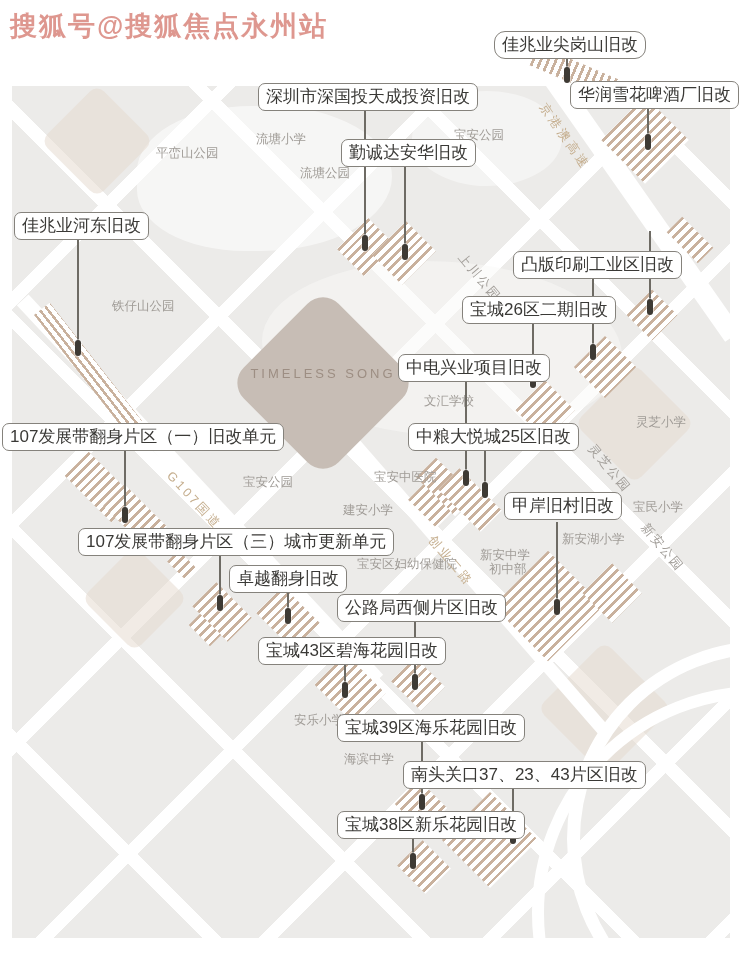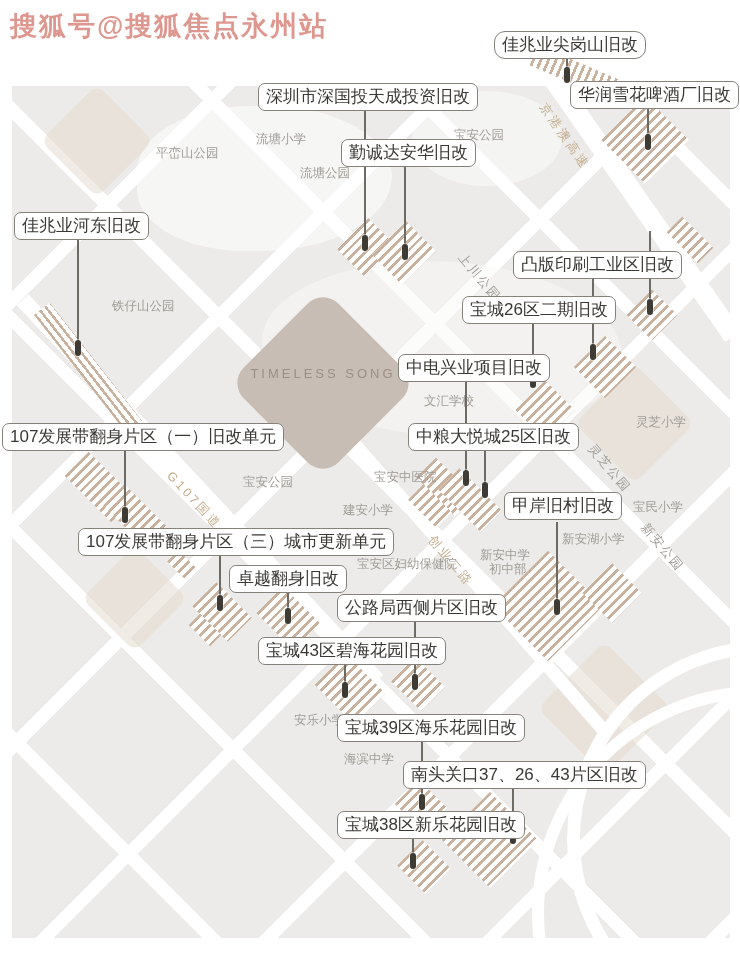--- a/index.html
+++ b/index.html
@@ -176,23 +176,23 @@
 
   <div class="callout" style="left:14px;top:212px;">佳兆业河东旧改</div>
   <div class="callout" style="left:258px;top:83px;">深圳市深国投天成投资旧改</div>
   <div class="callout" style="left:341px;top:139px;">勤诚达安华旧改</div>
   <div class="callout" style="left:494px;top:31px;border-radius:11px;">佳兆业尖岗山旧改</div>
   <div class="callout" style="left:570px;top:81px;">华润雪花啤酒厂旧改</div>
   <div class="callout" style="left:513px;top:251px;">凸版印刷工业区旧改</div>
   <div class="callout" style="left:462px;top:296px;">宝城26区二期旧改</div>
   <div class="callout" style="left:398px;top:326px;margin-top:28px;">中电兴业项目旧改</div>
   <div class="callout" style="left:408px;top:423px;">中粮大悦城25区旧改</div>
-  <div class="callout" style="left:504px;top:492px;border-radius:6px;">甲岸旧村旧改</div>
+  <div class="callout" style="left:504px;top:492px;">甲岸旧村旧改</div>
   <div class="callout" style="left:2px;top:423px;">107发展带翻身片区（一）旧改单元</div>
   <div class="callout" style="left:78px;top:528px;">107发展带翻身片区（三）城市更新单元</div>
   <div class="callout" style="left:229px;top:565px;">卓越翻身旧改</div>
   <div class="callout" style="left:337px;top:594px;">公路局西侧片区旧改</div>
   <div class="callout" style="left:258px;top:637px;">宝城43区碧海花园旧改</div>
   <div class="callout" style="left:337px;top:714px;">宝城39区海乐花园旧改</div>
-  <div class="callout" style="left:403px;top:761px;">南头关口37、26、43片区旧改</div>
+  <div class="callout" style="left:403px;top:761px;">南头关口37、23、43片区旧改</div>
   <div class="callout" style="left:337px;top:811px;">宝城38区新乐花园旧改</div>
 
 </div>
 
 </body></html>

